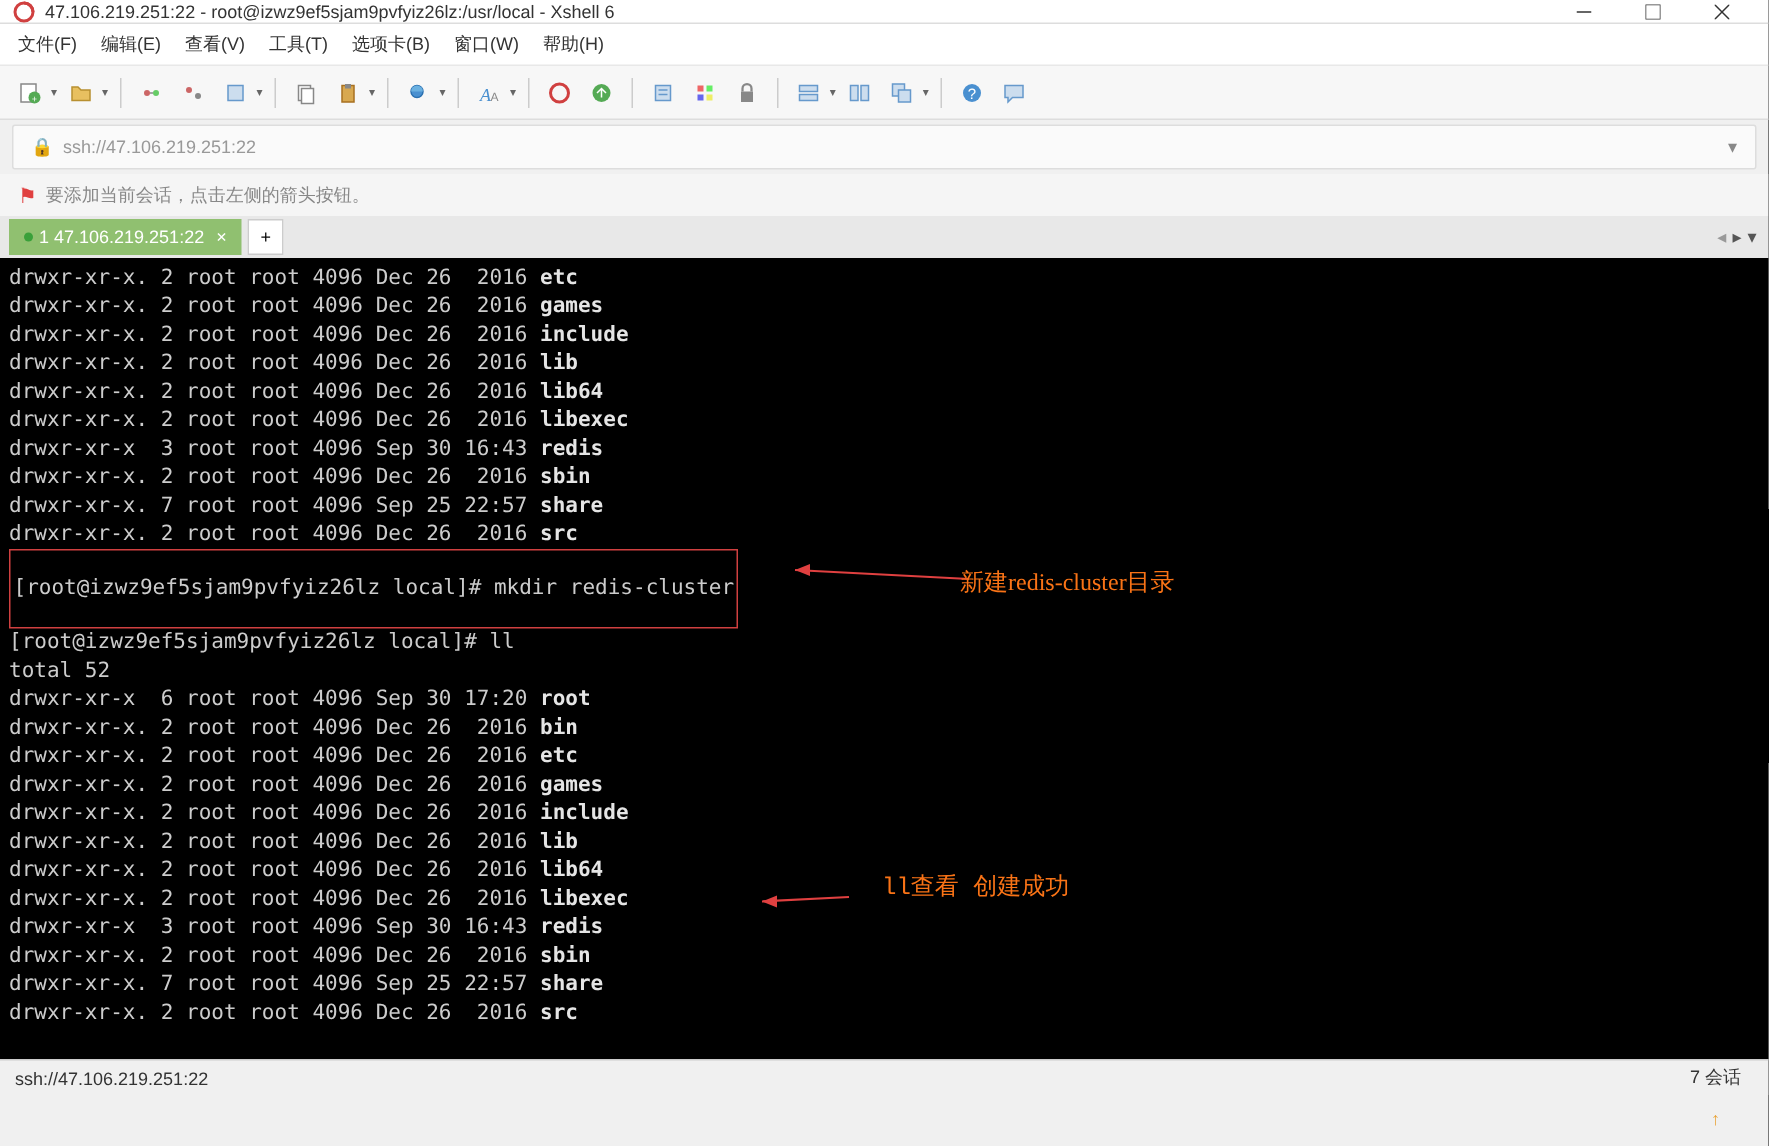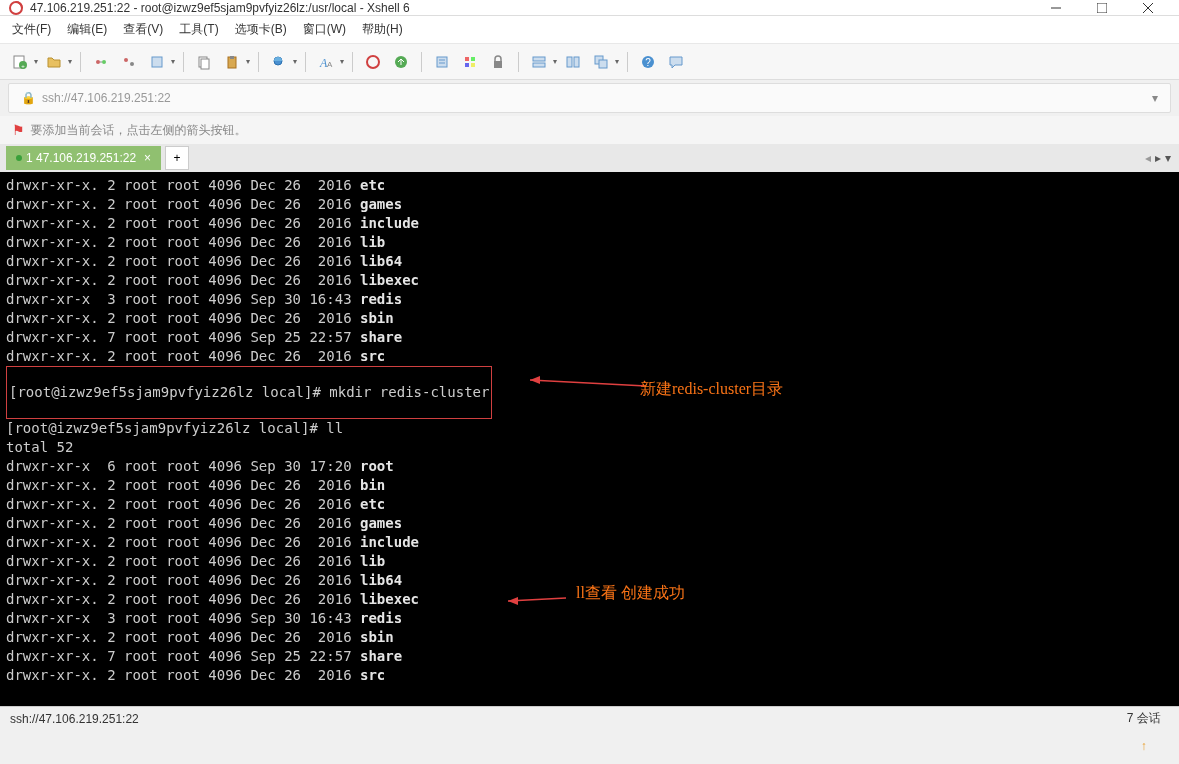--- a/index.html
+++ b/index.html
@@ -245,21 +245,21 @@
 <div class="terminal" id="term">
   <svg class="arrow" style="left:520px; top:198px;" width="130" height="20">
     <line x1="10" y1="10" x2="126" y2="16" stroke="#e04040" stroke-width="1.5"></line>
     <polygon points="10,10 20,6 20,14" fill="#e04040"></polygon>
   </svg>
   <div class="annotation" style="left:640px; top:207px;">新建redis-cluster目录</div>
   <svg class="arrow" style="left:500px; top:422px;" width="70" height="12">
     <line x1="8" y1="7" x2="66" y2="4" stroke="#e04040" stroke-width="1.5"></line>
     <polygon points="8,7 18,3 18,11" fill="#e04040"></polygon>
   </svg>
-  <div class="annotation" style="left:576px; top:411px;">ll查看  创建成功</div>
+  <div class="annotation" style="left:588px; top:411px;font-family:Liberation Mono, monospace;">ll查看  创建成功</div>
 <div class="line"><span>drwxr-xr-x. 2 root root 4096 Dec 26  2016 </span><span class="dir">etc</span></div>
     <div class="line"><span>drwxr-xr-x. 2 root root 4096 Dec 26  2016 </span><span class="dir">games</span></div>
     <div class="line"><span>drwxr-xr-x. 2 root root 4096 Dec 26  2016 </span><span class="dir">include</span></div>
     <div class="line"><span>drwxr-xr-x. 2 root root 4096 Dec 26  2016 </span><span class="dir">lib</span></div>
     <div class="line"><span>drwxr-xr-x. 2 root root 4096 Dec 26  2016 </span><span class="dir">lib64</span></div>
     <div class="line"><span>drwxr-xr-x. 2 root root 4096 Dec 26  2016 </span><span class="dir">libexec</span></div>
     <div class="line"><span>drwxr-xr-x  3 root root 4096 Sep 30 16:43 </span><span class="dir">redis</span></div>
     <div class="line"><span>drwxr-xr-x. 2 root root 4096 Dec 26  2016 </span><span class="dir">sbin</span></div>
     <div class="line"><span>drwxr-xr-x. 7 root root 4096 Sep 25 22:57 </span><span class="dir">share</span></div>
     <div class="line"><span>drwxr-xr-x. 2 root root 4096 Dec 26  2016 </span><span class="dir">src</span></div>

